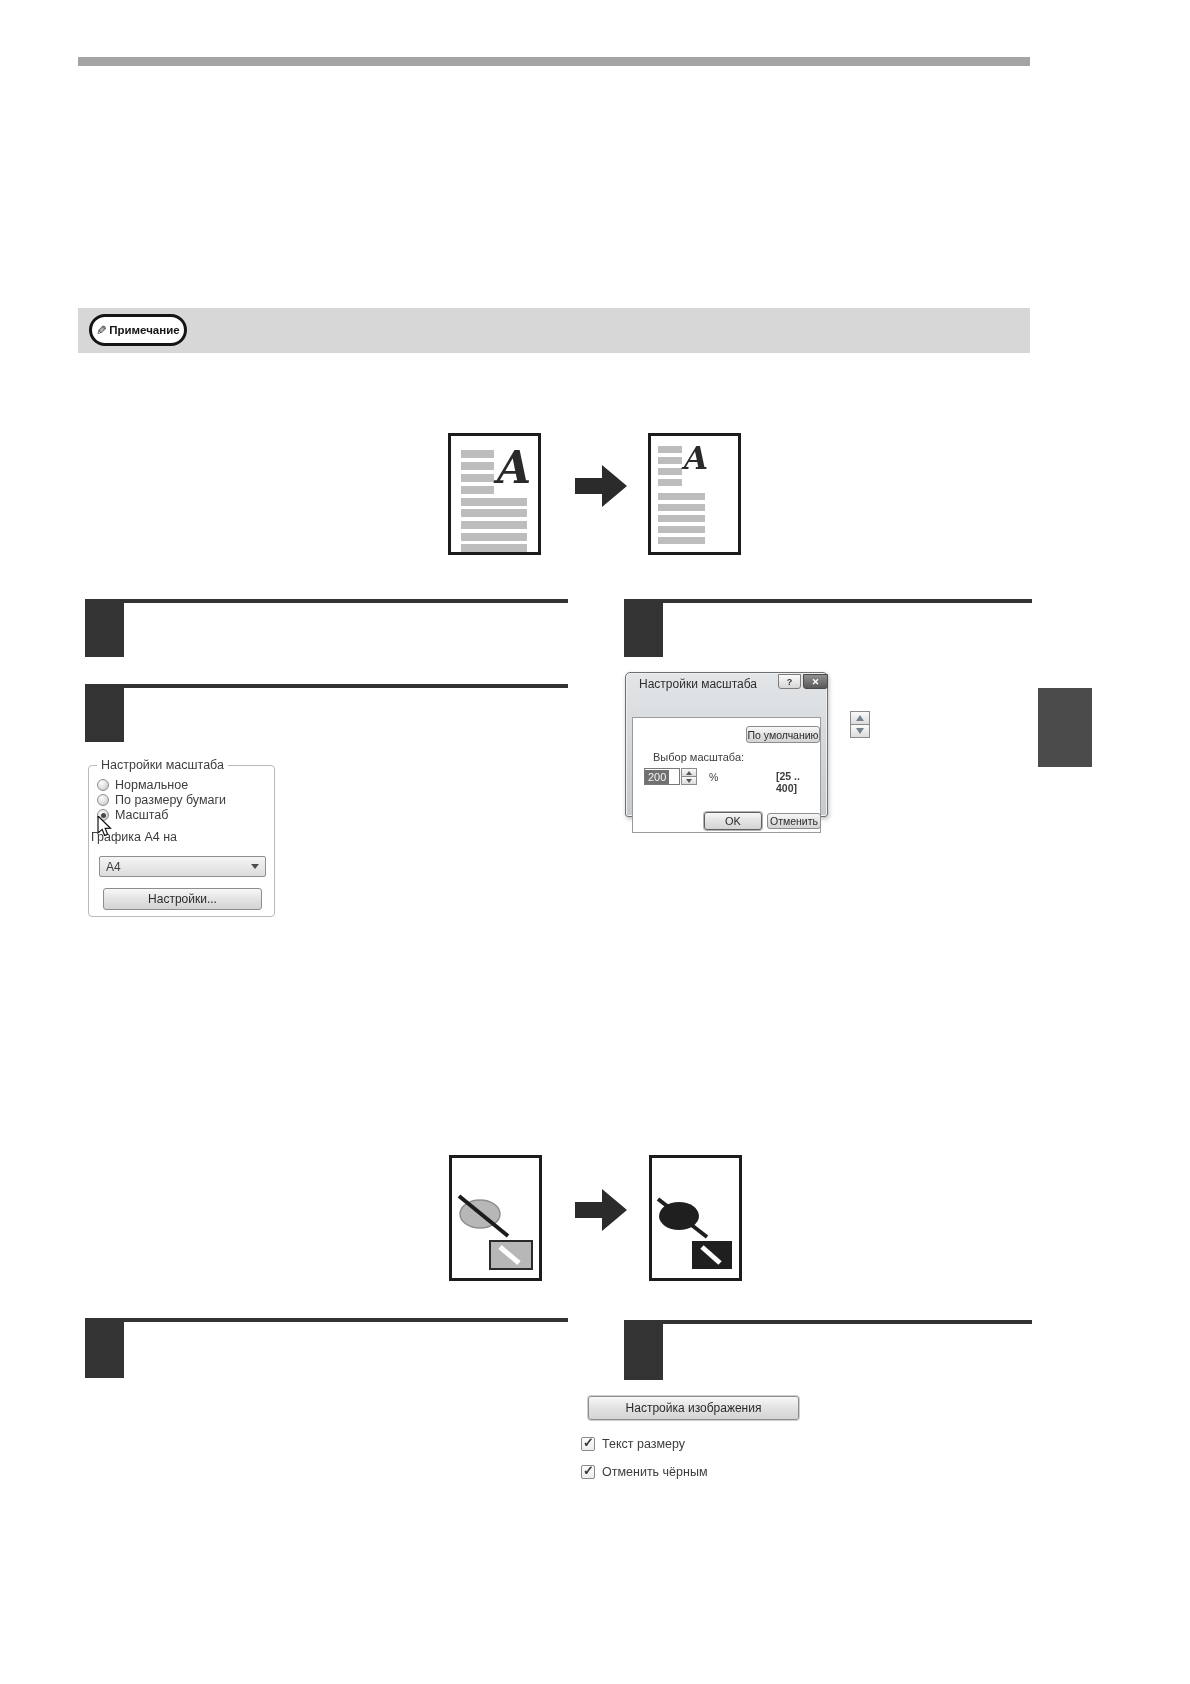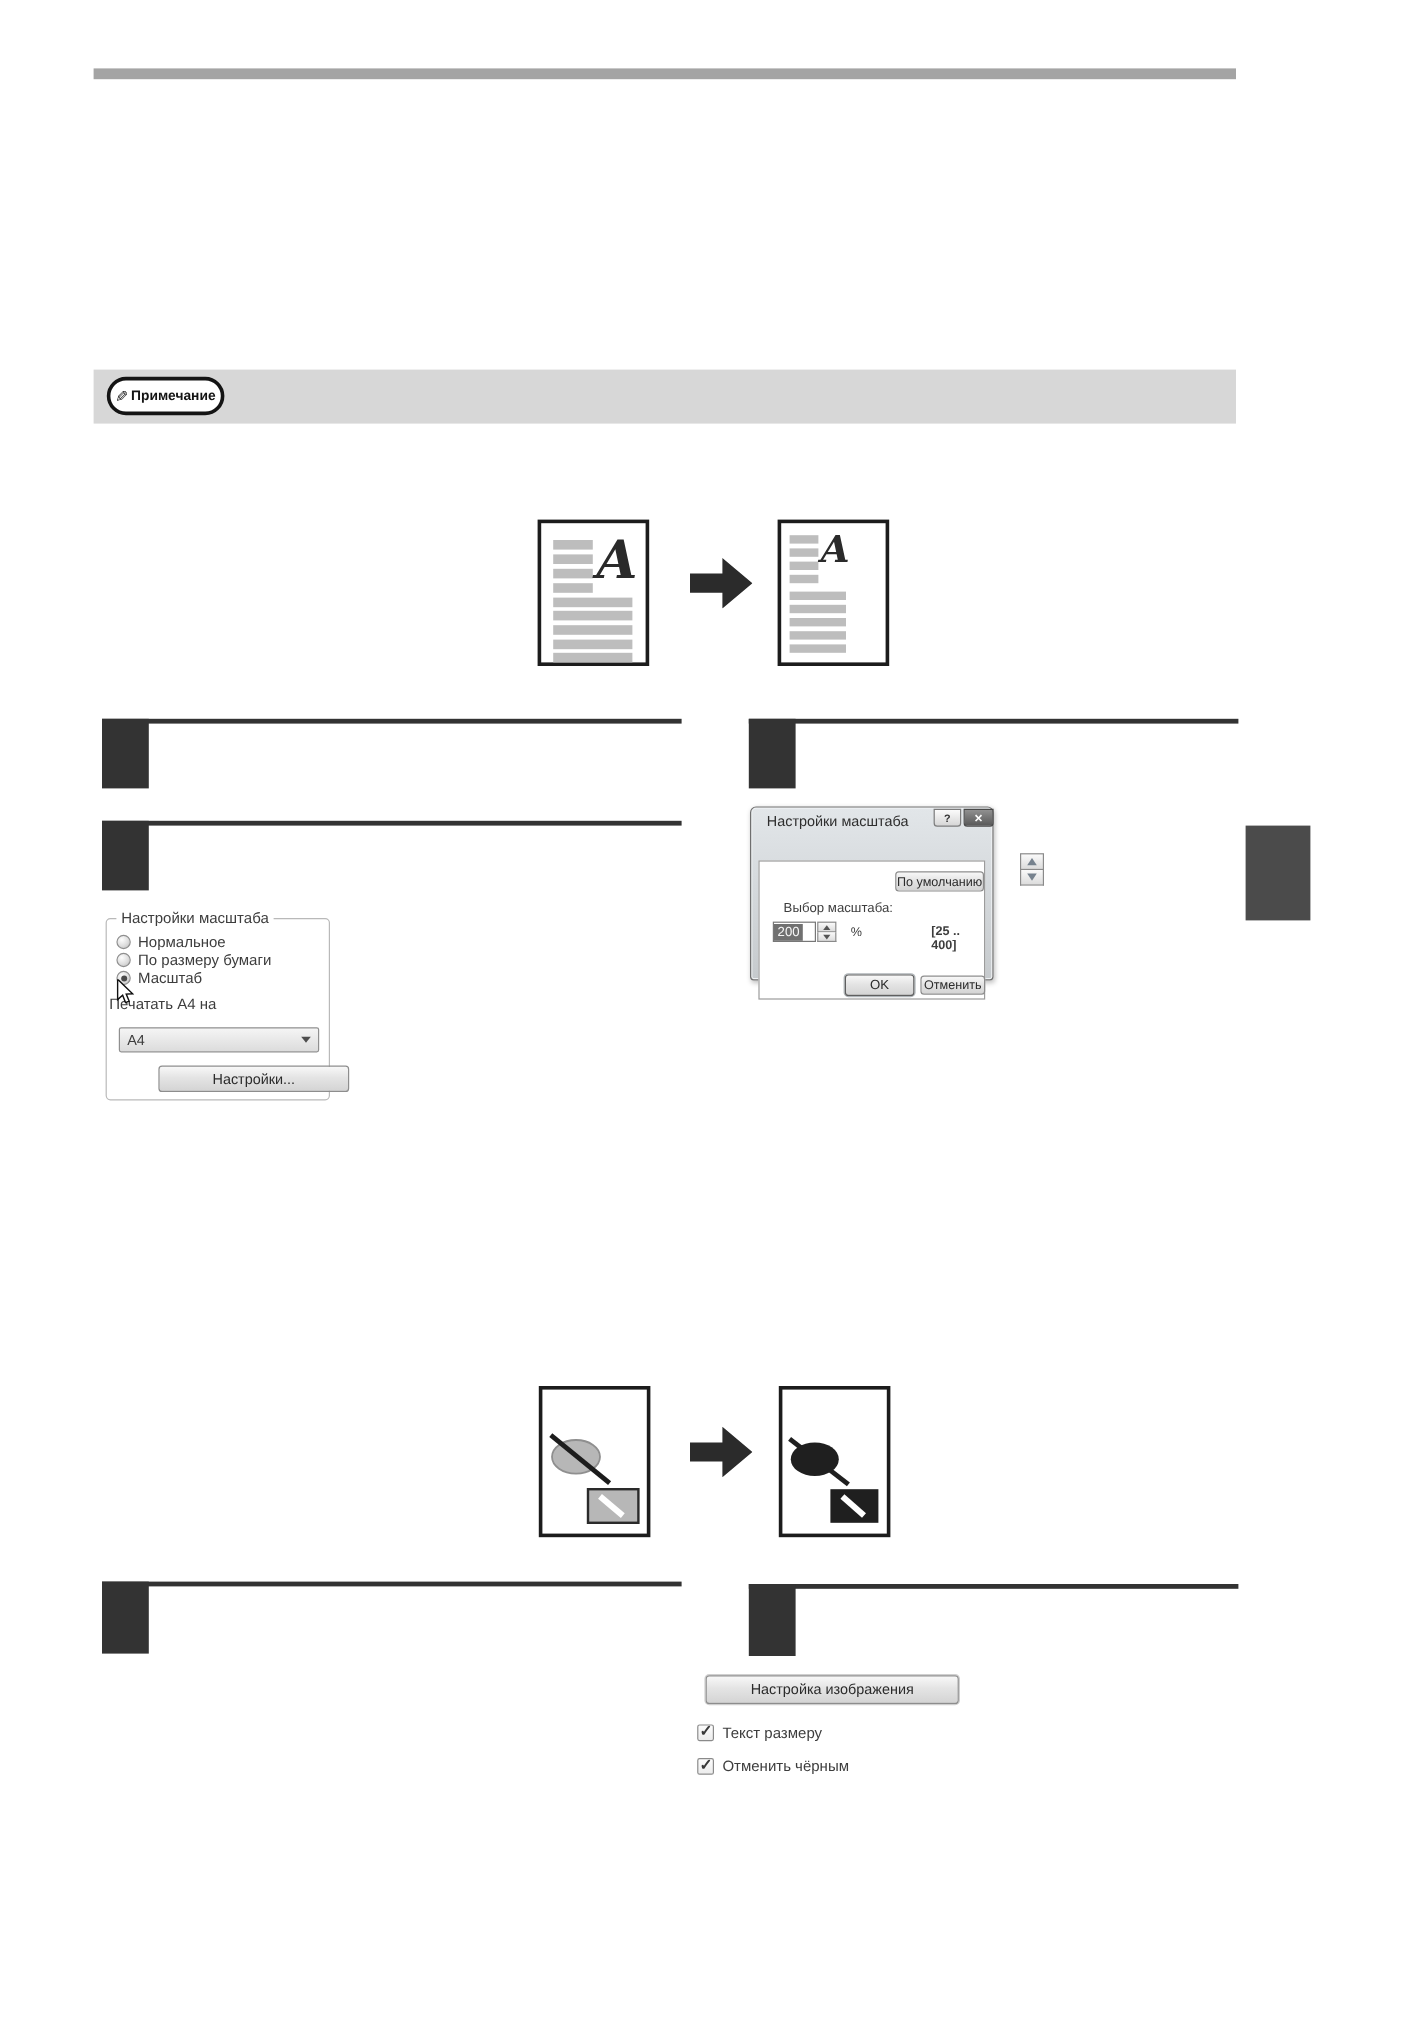--- a/index.html
+++ b/index.html
@@ -49,21 +49,21 @@
   }
   .combo .combo-arrow { margin-left:auto; }
 
   
   .btn {
     display:flex; align-items:center; justify-content:center;
     border:1px solid #8d8d8d; border-radius:3px; color:#2b2b2b;
     background:linear-gradient(#f8f8f8,#e4e4e4 45%,#d4d4d4);
     font-size:12px; cursor:default;
   }
-  .settings-btn { position:absolute; left:14px; top:122px; width:159px; height:22px;margin-left:29px; }
+  .settings-btn { position:absolute; left:14px; top:122px; width:159px; height:22px; }
 
   
   .dialog {
     left:625px; top:672px; width:203px; height:145px;
     background:linear-gradient(#e2e6e9,#c6cacd);
     border:1px solid #6f6f6f; border-radius:5px 5px 3px 3px;
     box-shadow:inset 0 0 0 1px #eef1f3, 1px 2px 4px rgba(0,0,0,0.25);
   }
   .dlg-title { position:absolute; left:13px; top:4px; font-size:12px; color:#2e2e2e; }
   .cap-btn {
@@ -184,21 +184,21 @@
     </div>
     <div class="radio-row" style="top:42px;">
       <span class="radio">
           <span class="dot"></span>
         </span>
       <span>Масштаб</span>
     </div>
     <svg class="cursor-svg" style="left:8px;top:50px;" width="15" height="22" viewBox="0 0 15 22">
       <path d="M1,0 L1,17 L5.2,13.4 L7.6,19.5 L10.6,18.2 L8.2,12.4 L13.5,12.2 Z" fill="#ffffff" stroke="#111111" stroke-width="1.2"></path>
     </svg>
-    <div class="print-label">Печатать A4 на</div>
+    <div class="print-label">Графика A4 на</div>
     <div class="combo">
       <span>A4</span>
       <span class="combo-arrow tri down"></span>
     </div>
     <div class="btn settings-btn">Настройки...</div>
   </div>
 
   <div class="abs dialog">
     <div class="dlg-title">Настройки масштаба</div>
     <div class="cap-btn help">

